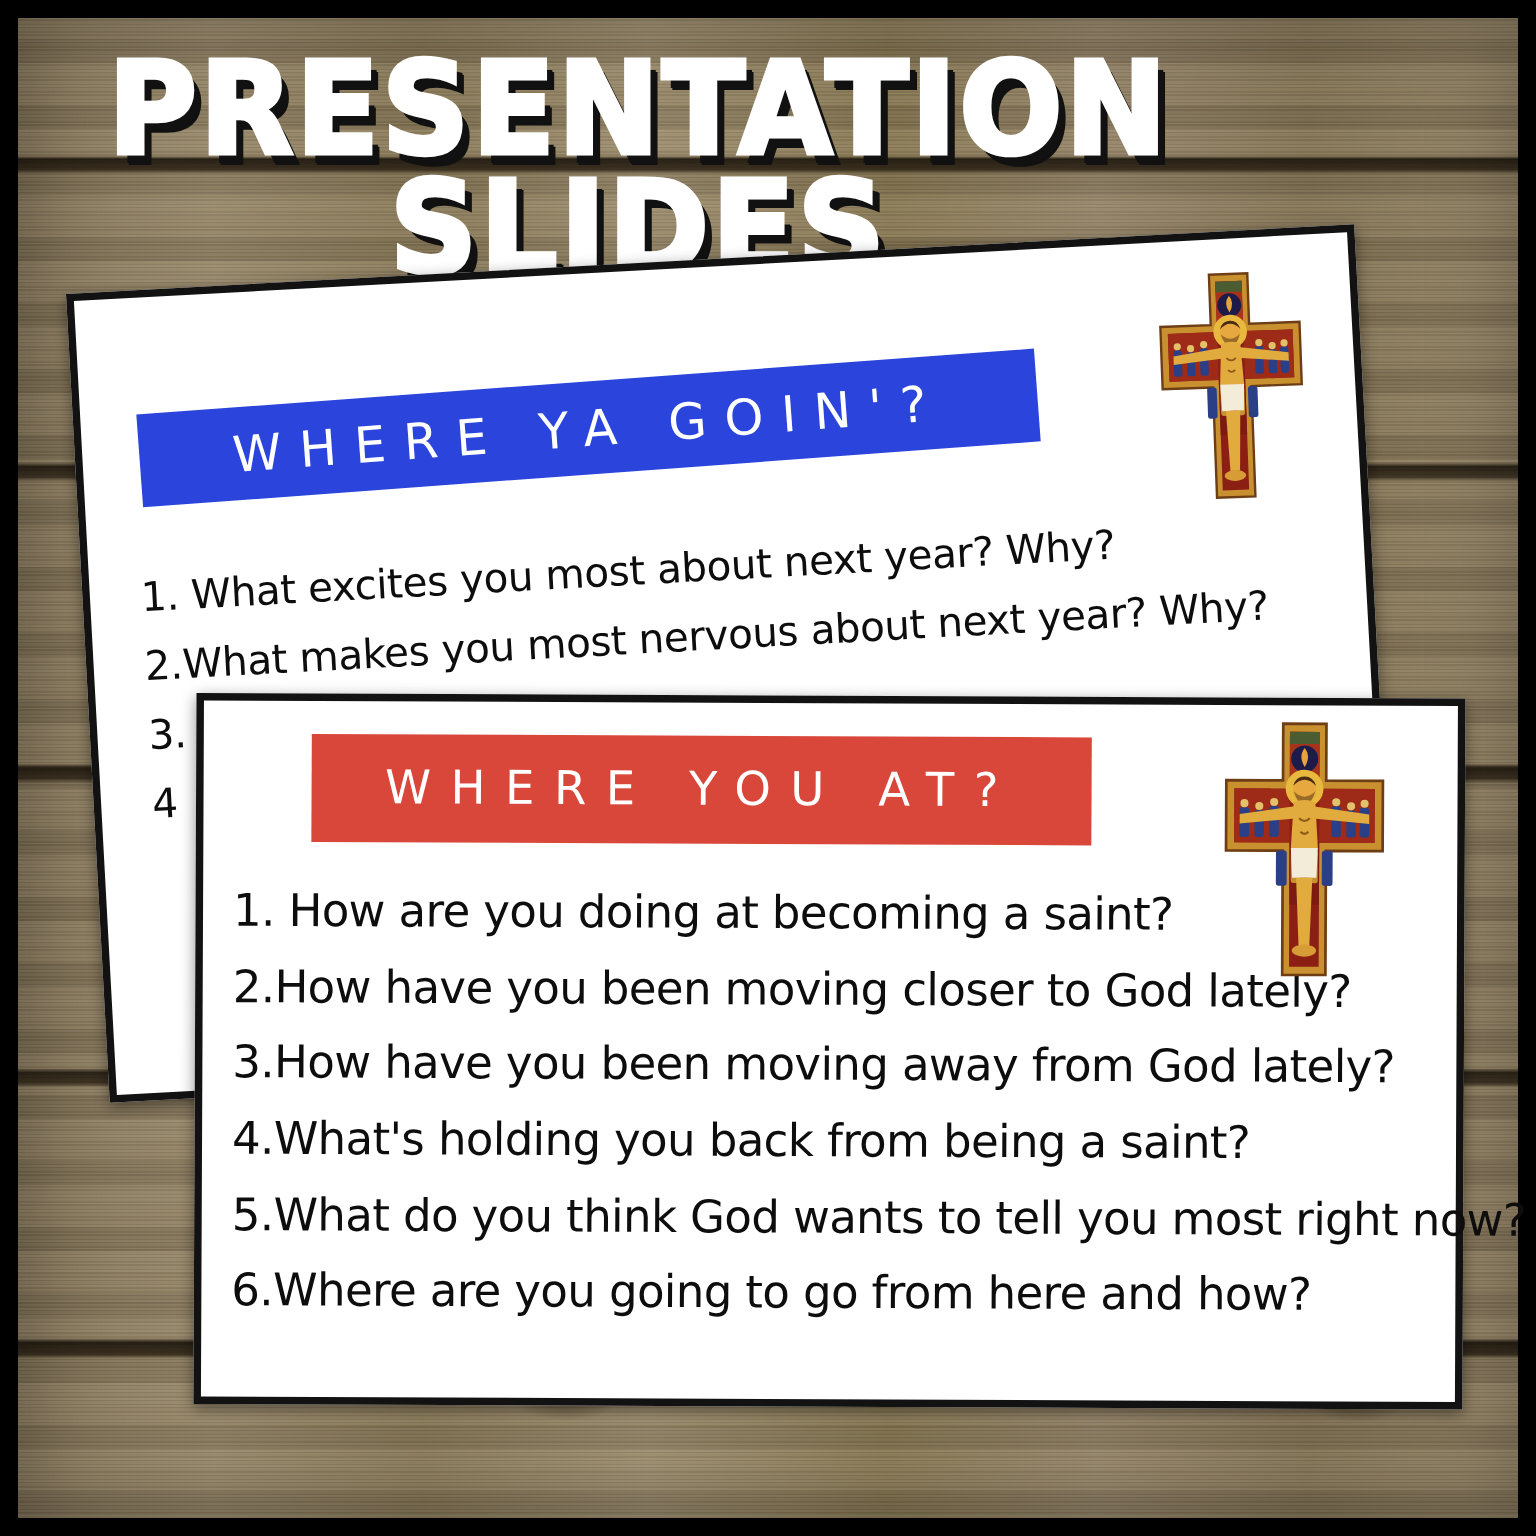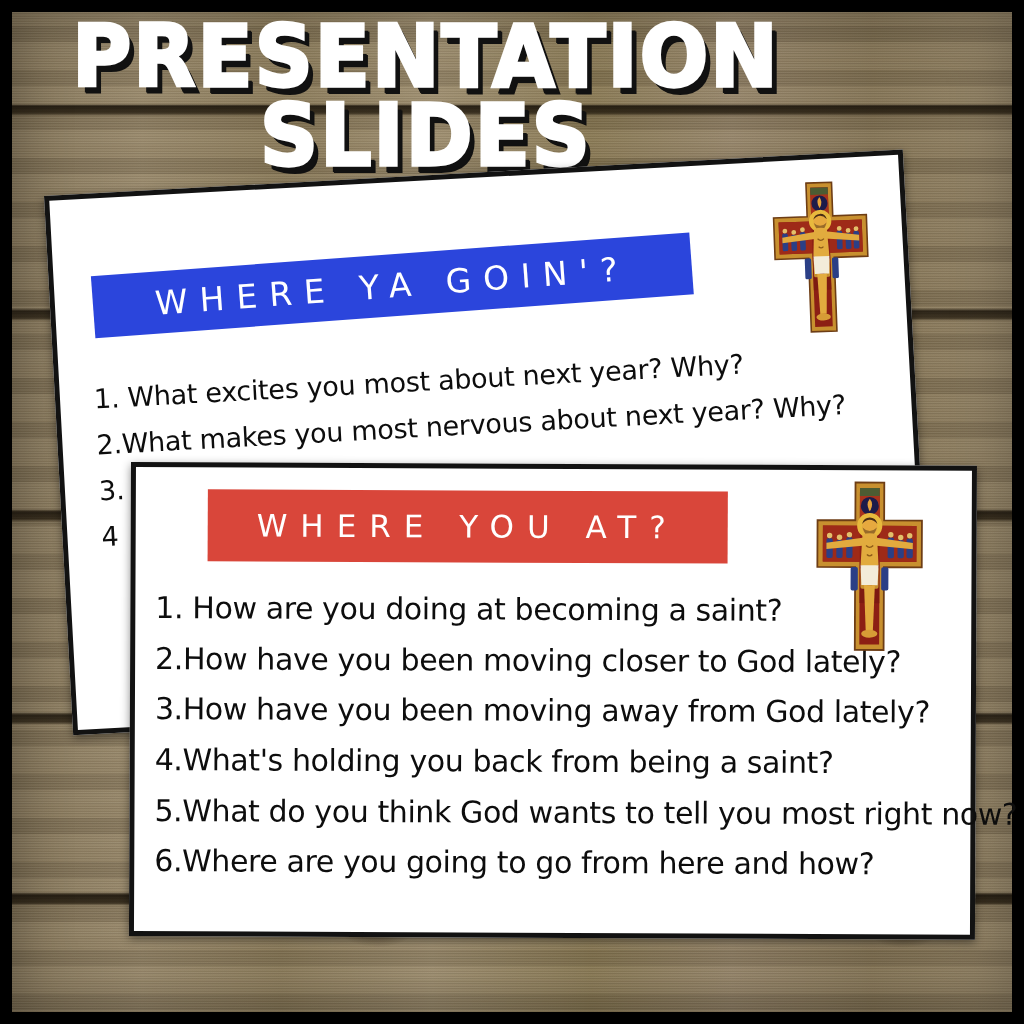--- a/index.html
+++ b/index.html
@@ -57,21 +57,21 @@
       background:radial-gradient(ellipse at 50% 50%, rgba(58,42,22,.55), rgba(120,104,76,.08) 70%);}
   .k2{left:786px;top:300px;width:120px;height:52px;
       background:radial-gradient(ellipse at 40% 50%, rgba(55,40,20,.45), rgba(120,104,76,.05) 72%);}
   .k3{left:330px;top:905px;width:70px;height:30px;
       background:radial-gradient(ellipse at 50% 50%, rgba(50,36,18,.45), rgba(120,104,76,.05) 70%);}
   .k4{left:860px;top:910px;width:64px;height:26px;
       background:radial-gradient(ellipse at 50% 50%, rgba(50,36,18,.40), rgba(120,104,76,.05) 70%);}
 
   
   #headline{
-    position:absolute;left:0;top:20px;width:852px;
+    position:absolute;left:0;top:36px;width:852px;
     text-align:center;
     line-height:.86;
     pointer-events:none;
   }
   #headline .ln{
     display:block;
     font-family:"DejaVu Sans", sans-serif;
     font-weight:bold;
     font-size:76px;
     letter-spacing:2px;

